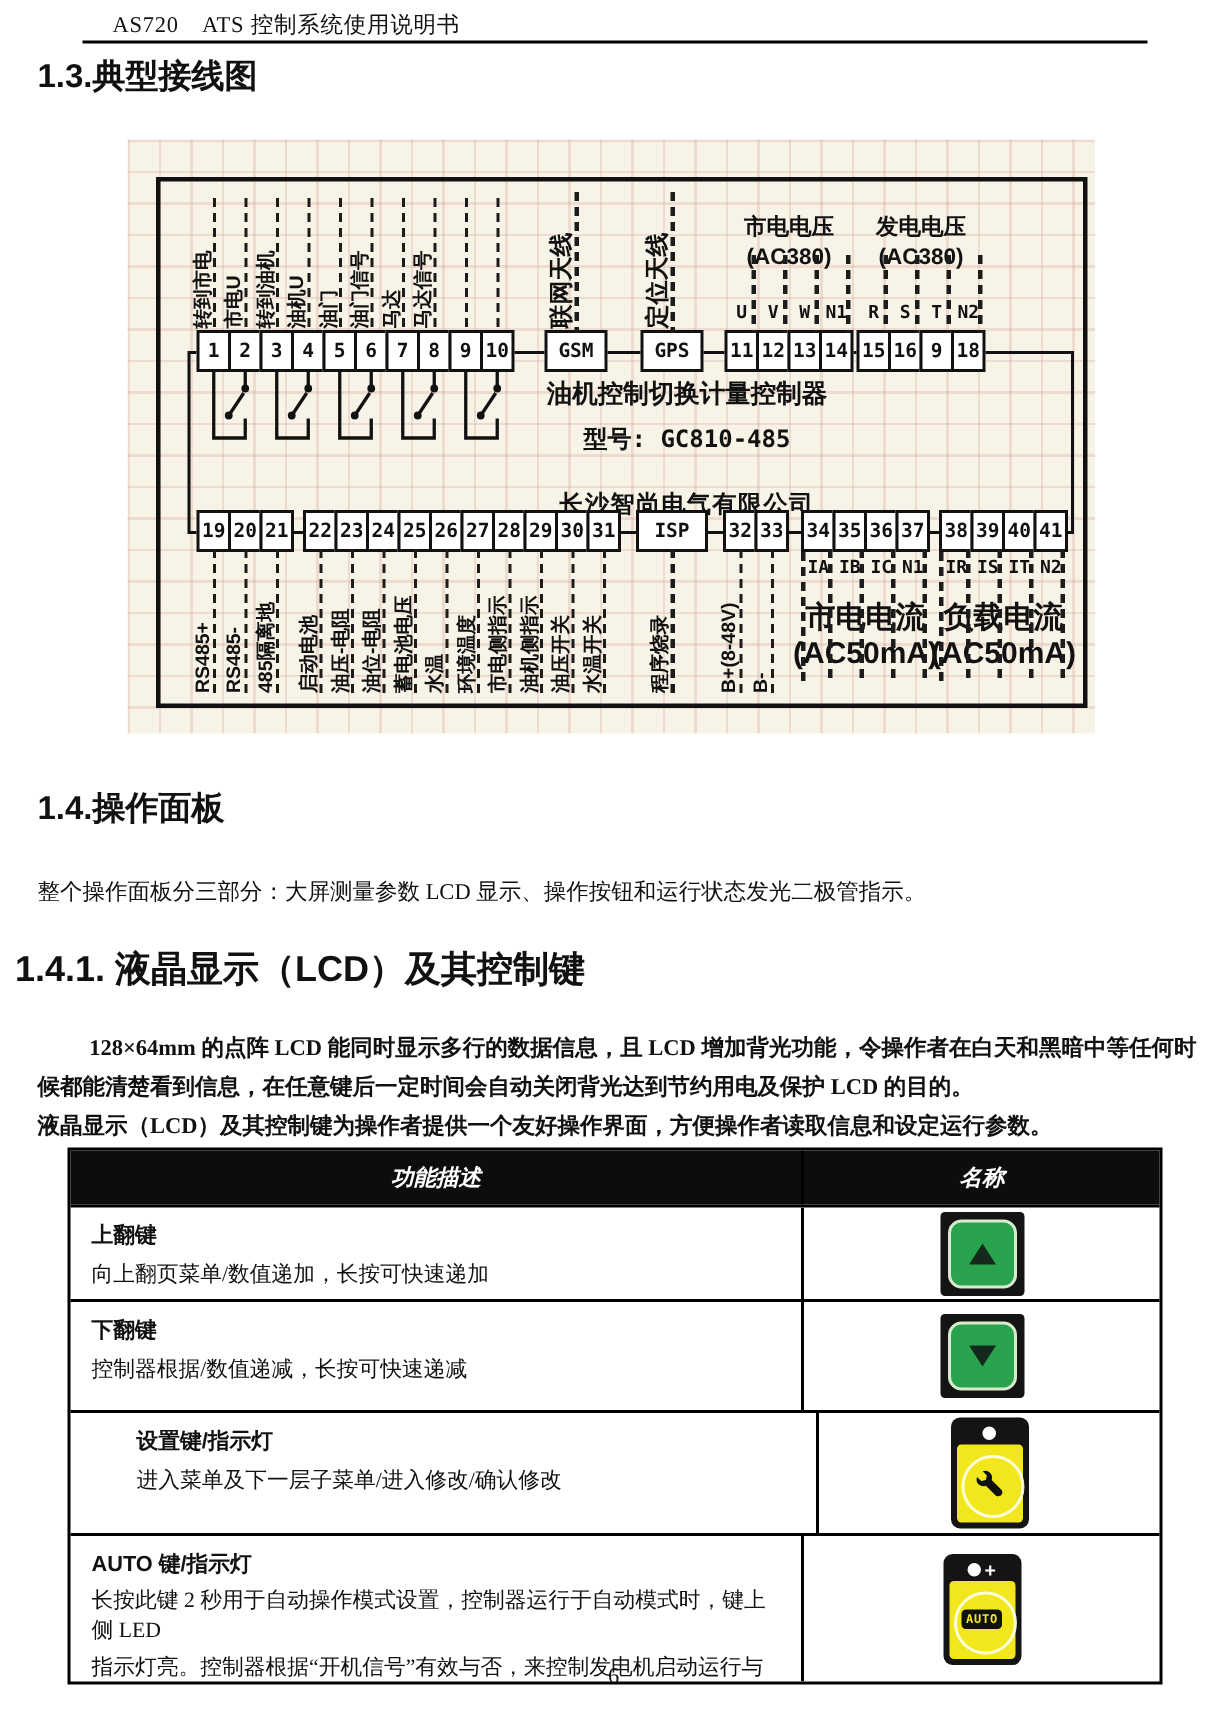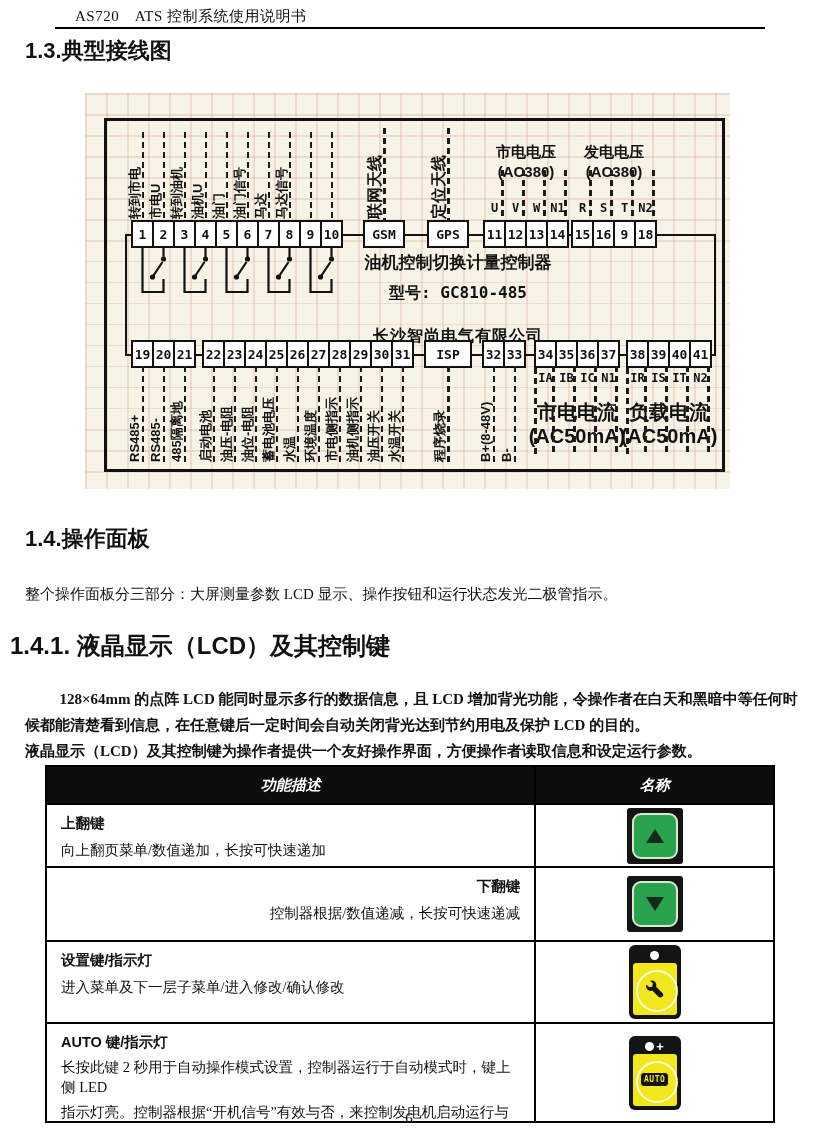--- a/index.html
+++ b/index.html
@@ -77,21 +77,21 @@
   .bt-row:first-child{border-top:none;}
   .bt-head{height:36px;background:#0d0d0d;color:#fff;}
   .bt-head .cell-desc,.bt-head .cell-name{display:flex;align-items:center;justify-content:center;
     font-family:"Liberation Sans",sans-serif;font-weight:bold;font-size:15px;font-style:italic;}
   .cell-desc{width:67.4%;border-right:2px solid #000;box-sizing:border-box;padding:9px 14px;}
   .bt-head .cell-desc{padding:0;}
   .cell-name{width:32.6%;display:flex;align-items:center;justify-content:center;}
   .fn-title{font-family:"Liberation Sans",sans-serif;font-weight:bold;font-size:14.5px;}
   .fn-line{font-size:14.5px;margin-top:7px;line-height:20px;}
   .fn-line:empty{display:none;}
-  .r1{height:61px;}.r2{height:72px;text-align:right;}.r3{height:80px;}.r4{height:97px;}
+  .r1{height:61px;}.r2{height:72px;}.r3{height:80px;padding-left:30px;}.r4{height:97px;}
   .r4 .fn-line{margin-top:5px;}
 
   
   .key-sq{width:56px;height:56px;background:#141414;border-radius:3px;display:flex;align-items:center;justify-content:center;}
   .key-green{width:42px;height:42px;background:#2aa34e;border:2px solid #d8eccd;border-radius:9px;
     display:flex;align-items:center;justify-content:center;}
   .tri-up{width:0;height:0;border-left:9px solid transparent;border-right:9px solid transparent;border-bottom:14px solid #14281c;}
   .tri-down{width:0;height:0;border-left:9px solid transparent;border-right:9px solid transparent;border-top:14px solid #14281c;}
   .key-tall{width:52px;height:74px;background:#141414;border-radius:6px;padding:3px 4px 4px 4px;box-sizing:border-box;
     display:flex;flex-direction:column;}

